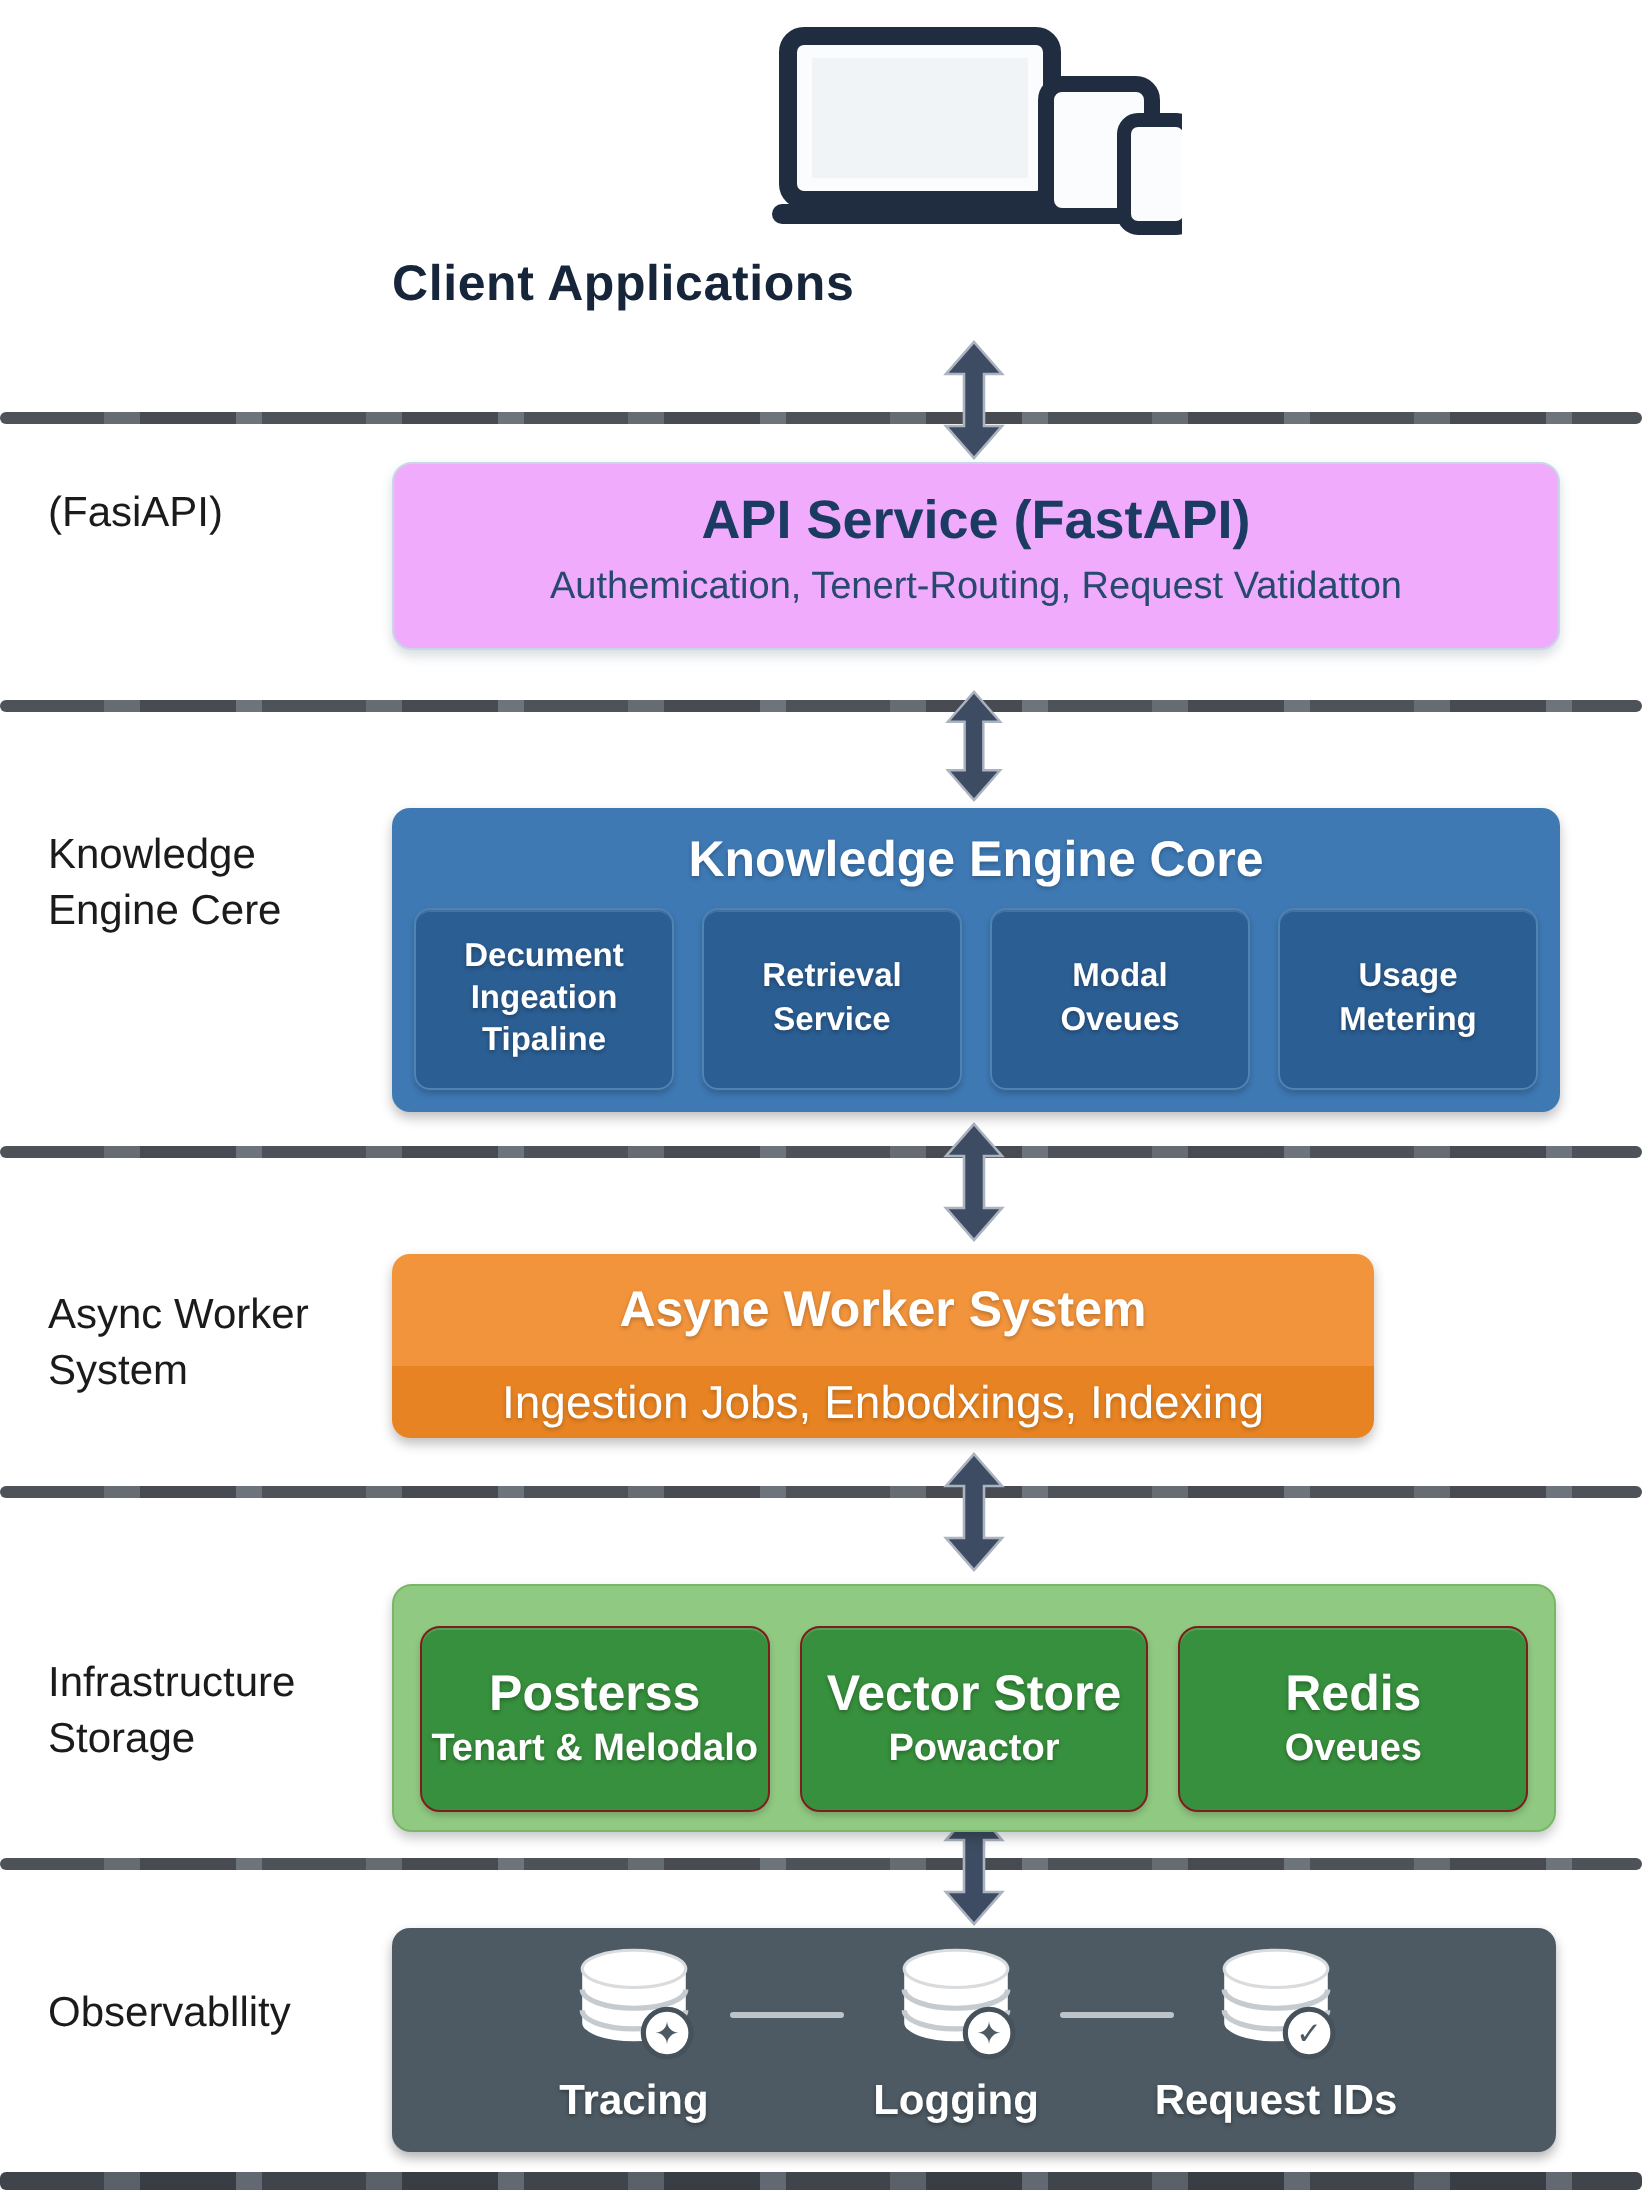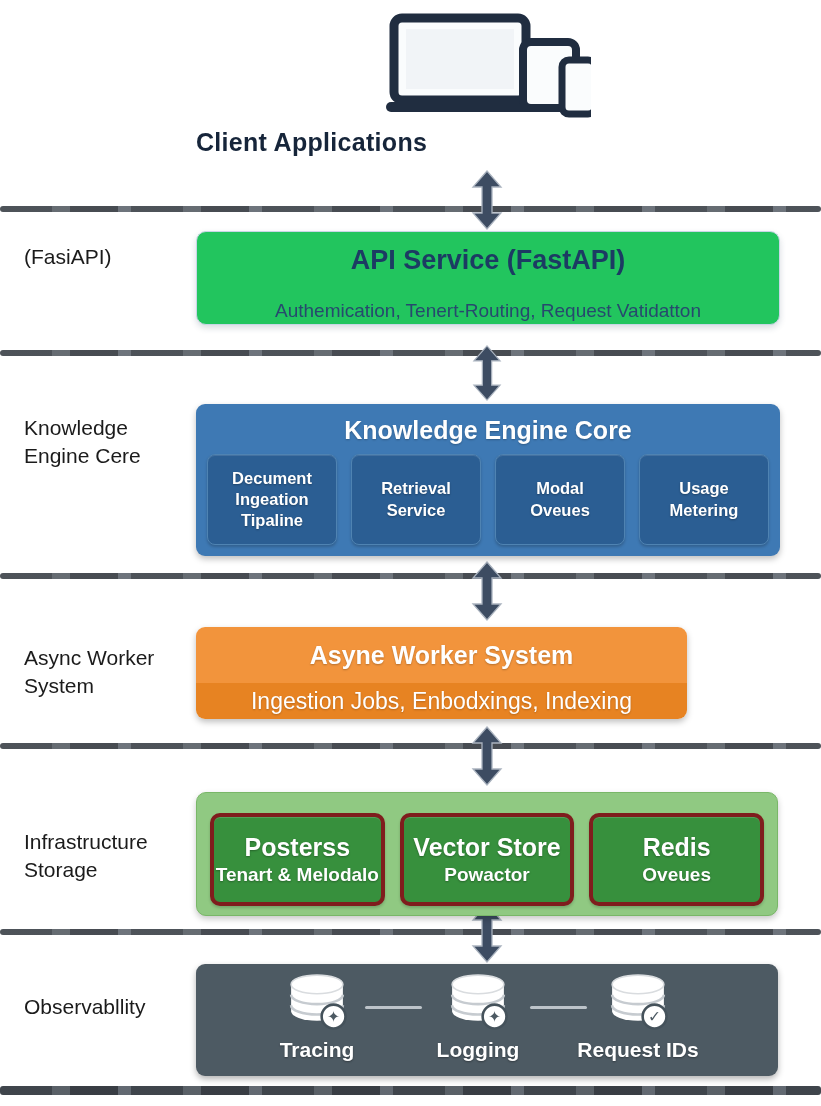--- a/index.html
+++ b/index.html
@@ -31,25 +31,25 @@
   
   .side-label{
     left:24px;width:168px;font-size:21px;font-weight:500;color:#1b1b1b;
     line-height:1.32;text-shadow:0 0 3px #fff;
   }
   .side-label span{display:block;}
 
   
   .api-box{
     left:196px;top:231px;width:584px;height:94px;box-sizing:border-box;
-    background:#22c55e;border:1px solid #c8d6e6;border-radius:10px;
+    background:#f0abfc;border:1px solid #c8d6e6;border-radius:10px;
     box-shadow:0 3px 6px rgba(40,60,90,.18);text-align:center;
   }
   .api-title{margin-top:13px;font-size:27px;font-weight:600;color:#1c3b63;}
-  .api-subtitle{margin-top:24px;font-size:19px;color:#27496e;}
+  .api-subtitle{margin-top:7px;font-size:19px;color:#27496e;}
 
   
   .knowledge-box{
     left:196px;top:404px;width:584px;height:152px;box-sizing:border-box;
     background:#3e79b4;border-radius:9px;box-shadow:0 3px 6px rgba(0,0,0,.25);
   }
   .knowledge-title{
     margin-top:12px;text-align:center;font-size:25px;font-weight:700;color:#ffffff;
     text-shadow:0 1px 2px rgba(0,0,0,.25);
   }
@@ -78,21 +78,21 @@
   
   .infra-box{
     left:196px;top:792px;width:582px;height:124px;box-sizing:border-box;
     background:#90c982;border:1px solid #79b768;border-radius:10px;
     box-shadow:0 3px 6px rgba(0,0,0,.22);
   }
   .infra-children{
     position:absolute;left:13px;right:13px;top:20px;height:93px;display:flex;gap:15px;
   }
   .i-child{
-    flex:1;background:#37903d;border:4px solid #7f1d1d;border-radius:10px;
+    flex:1;background:#37903d;border:1px solid #7f1d1d;border-radius:10px;
     display:flex;flex-direction:column;align-items:center;justify-content:center;
     color:#fff;text-shadow:0 1px 2px rgba(0,0,0,.3);
     box-shadow:inset 0 1px 0 rgba(255,255,255,.15),0 2px 3px rgba(0,0,0,.18);
   }
   .i-title{font-size:25px;font-weight:700;}
   .i-subtitle{font-size:19px;font-weight:600;margin-top:2px;}
 
   
   .obs-box{
     left:196px;top:964px;width:582px;height:112px;

